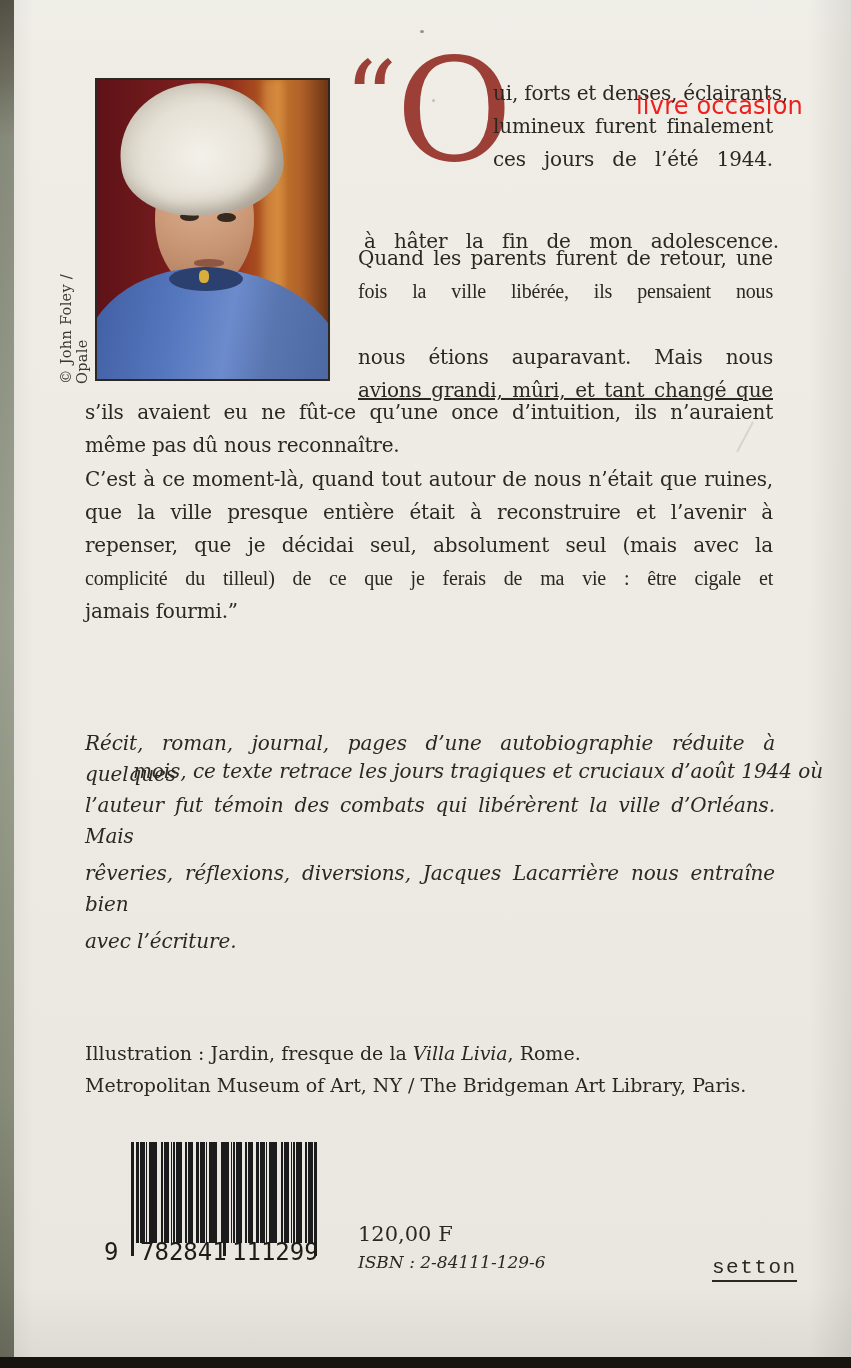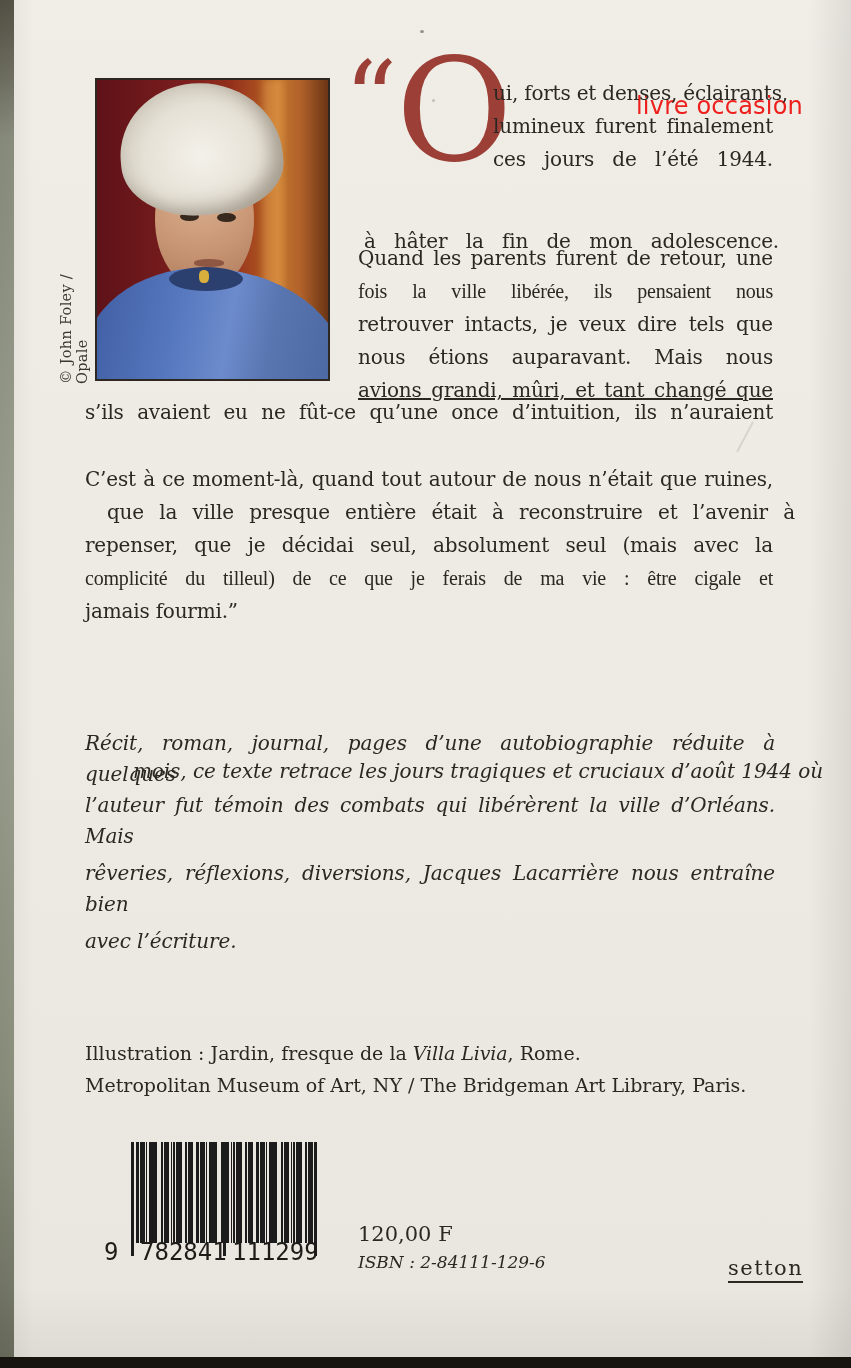--- a/index.html
+++ b/index.html
@@ -64,22 +64,22 @@
         background-image:
           repeating-linear-gradient(90deg,#1c1c1c 0 2px,rgba(0,0,0,0) 2px 6px),
           repeating-linear-gradient(90deg,#1c1c1c 0 1px,rgba(0,0,0,0) 1px 5px),
           repeating-linear-gradient(90deg,rgba(0,0,0,0) 0 9px,#1c1c1c 9px 12px);}
   .guard{position:absolute;top:1142px;width:3px;height:114px;background:#1c1c1c;}
   .bd{position:absolute;top:1238px;font-family:"DejaVu Sans Mono","Liberation Mono",monospace;
       font-size:24px;color:#1e1c18;}
 
   .price{position:absolute;left:358px;top:1222px;font-size:21px;}
   .isbn{position:absolute;left:358px;top:1252px;font-size:17px;font-style:italic;}
-  .logo{position:absolute;left:728px;top:1256px;font-size:21px;letter-spacing:1.5px;
-        border-bottom:2px solid #2b2823;padding-bottom:1px;}
+  .logo{position:absolute;left:712px;top:1256px;font-size:21px;letter-spacing:1.5px;
+        border-bottom:2px solid #2b2823;padding-bottom:1px;font-family:Liberation Mono, monospace;}
 </style>
 </head>
 <body>
 
 <div class="stage">
 
   <div class="edge-left"></div>
   <div class="vignette"></div>
   <div class="speck" style="left:420px;top:30px;width:4px;height:3px;"></div>
   <div class="speck" style="left:432px;top:99px;width:3px;height:3px;opacity:.5;"></div>
@@ -106,28 +106,28 @@
   <div class="openq">“</div>
   <div class="dropcap">O</div>
 
   <div class="ln" style="left:493px;top:78px;">ui, forts et denses, éclairants,</div>
   <div class="ln jl" style="left:493px;top:111px;width:280px;">lumineux furent finalement</div>
   <div class="ln jl" style="left:493px;top:144px;width:280px;">ces jours de l’été 1944.</div>
 
   <div class="ln jl" style="left:358px;top:226px;width:415px;margin-left:6px;">à hâter la fin de mon adolescence.</div>
   <div class="ln jl" style="left:358px;top:243px;width:415px;">Quand les parents furent de retour, une</div>
   <div class="ln jl" style="left:358px;top:276px;width:415px;font-family:Liberation Serif, serif;">fois la ville libérée, ils pensaient nous</div>
-  <div class="ln jl" style="left:358px;top:309px;width:415px;">retrouver intacts, je veux dire tels que</div>
   <div class="ln jl" style="left:358px;top:342px;width:415px;">nous étions auparavant. Mais nous</div>
   <div class="ln jl" style="left:358px;top:375px;width:415px;text-decoration:underline;">avions grandi, mûri, et tant changé que</div>
 
   <div class="ln jl" style="left:85px;top:397px;width:688px;">s’ils avaient eu ne fût-ce qu’une once d’intuition, ils n’auraient</div>
+  <div class="ln" style="left:85px;top:430px;">même pas dû nous reconnaître.</div>
 
   <div class="ln jl" style="left:85px;top:464px;width:688px;">C’est à ce moment-là, quand tout autour de nous n’était que ruines,</div>
-  <div class="ln jl" style="left:85px;top:497px;width:688px;margin-left:22px;">que la ville presque entière était à reconstruire et l’avenir à</div>
+  <div class="ln jl" style="left:85px;top:497px;width:688px;">que la ville presque entière était à reconstruire et l’avenir à</div>
   <div class="ln jl" style="left:85px;top:530px;width:688px;">repenser, que je décidai seul, absolument seul (mais avec la</div>
   <div class="ln jl" style="left:85px;top:563px;width:688px;font-family:Liberation Serif, serif;">complicité du tilleul) de ce que je ferais de ma vie : être cigale et</div>
   <div class="ln" style="left:85px;top:596px;">jamais fourmi.”</div>
 
   <div class="ln jl ital" style="left:85px;top:728px;width:690px;">Récit, roman, journal, pages d’une autobiographie réduite à quelques</div>
   <div class="ln jl ital" style="left:101px;top:756px;width:690px;margin-left:32px;">mois, ce texte retrace les jours tragiques et cruciaux d’août 1944 où</div>
   <div class="ln jl ital" style="left:85px;top:790px;width:690px;">l’auteur fut témoin des combats qui libérèrent la ville d’Orléans. Mais</div>
   <div class="ln jl ital" style="left:85px;top:858px;width:690px;">rêveries, réflexions, diversions, Jacques Lacarrière nous entraîne bien</div>
   <div class="ln ital" style="left:85px;top:926px;">avec l’écriture.</div>
 

